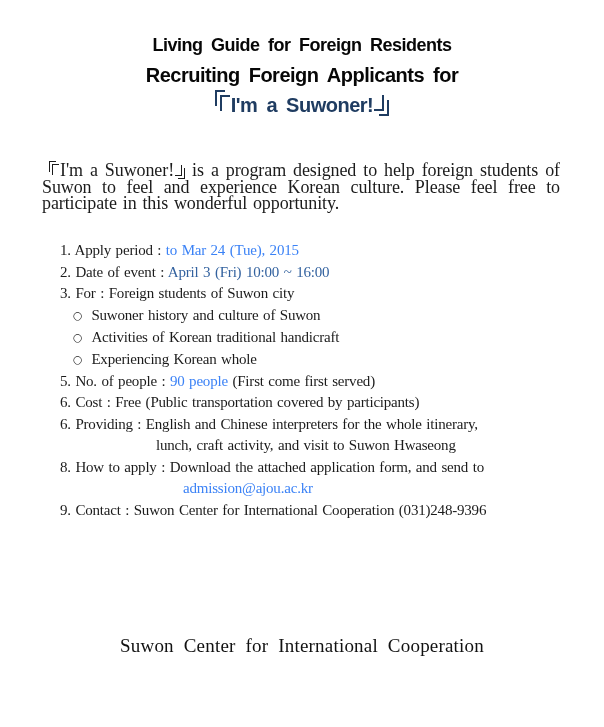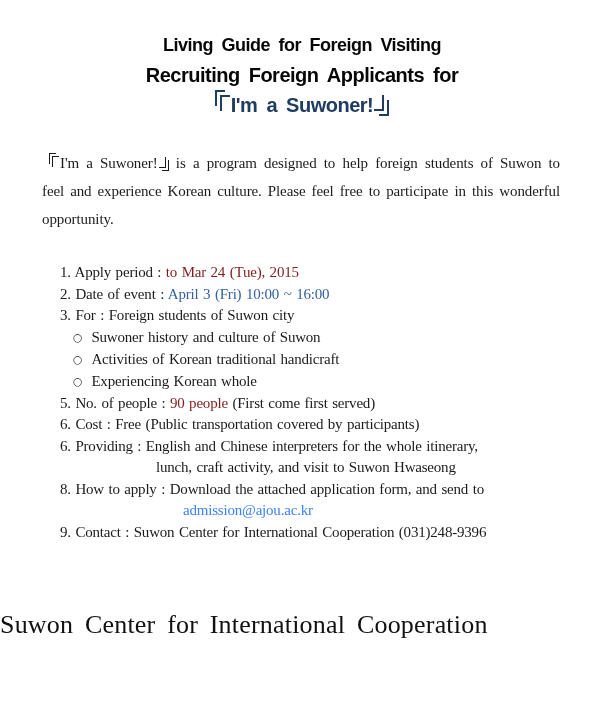--- a/index.html
+++ b/index.html
@@ -30,54 +30,55 @@
   .cb-lg.cb-open  { width:8px; height:14px; margin-right:6px; vertical-align:6px; }
   .cb-lg.cb-close { width:8px; height:14px; margin-left:6px; vertical-align:-4px; }
   .cb-sm { border-width:1px !important; }
   .cb-sm::after { border-width:1px !important; top:2px; left:2px; }
   .cb-sm.cb-close::after { top:auto; left:auto; bottom:2px; right:2px; }
   .cb-sm.cb-open  { width:6px; height:10px; margin-right:4px; vertical-align:4px; }
   .cb-sm.cb-close { width:6px; height:10px; margin-left:4px; vertical-align:-3px; }
 
   
   .intro {
-    margin:29px 44px 0 42px;
-    font-size:15px; line-height:28px;
+    margin:41px 44px 0 42px;
+    font-size:18px; line-height:16px;
     letter-spacing:-0.1px; word-spacing:1.5px;
     text-align:justify; text-indent:7px;
   }
   .intro .noindent { text-indent:0; }
 
   
   .list { margin:29px 40px 0 60px; font-size:15px; line-height:21.5px; letter-spacing:-0.2px; word-spacing:1px; }
   .row { white-space:nowrap; }
   .sub { padding-left:13px; }
   .bullet { font-family:"DejaVu Sans", sans-serif; font-size:11px; margin-right:9px; vertical-align:0.5px; }
   .cont { padding-left:96px; }
   .email-row { padding-left:123px; }
 
-  .orange { color:#7f1d1d; }
+  .orange { color:#3b82f6; }
   .blue   { color:#33629f; }
   .purple { color:#3b82f6; }
 
   
   .footer {
-    position:absolute; left:0; right:0; top:610px;
-    font-size:26px; line-height:30px;
+    position:absolute; left:0; right:0; top:631px;
+    text-align:center;
+    font-size:19px; line-height:30px;
     word-spacing:5px; letter-spacing:0.2px;
     color:#111111;
   }
 </style>
 </head>
 <body>
 
 <div class="page">
 
   <div class="header">
-    <div class="h-line1">Living Guide for Foreign Visiting</div>
+    <div class="h-line1">Living Guide for Foreign Residents</div>
     <div class="h-line2">Recruiting Foreign Applicants for</div>
     <div class="h-line3"><span class="cb cb-open cb-lg"></span><span>I'm a Suwoner!</span><span class="cb cb-close cb-lg"></span></div>
   </div>
 
   <p class="intro"><span class="cb cb-open cb-sm"></span><span class="noindent">I'm a Suwoner!</span><span class="cb cb-close cb-sm"></span><span> is a program designed to help foreign students of Suwon to feel and experience Korean culture. Please feel free to participate in this wonderful opportunity.</span></p>
 
   <div class="list">
 
     <div class="row"><span>1. Apply period : </span><span class="orange">to Mar 24 (Tue), 2015</span></div>
 

